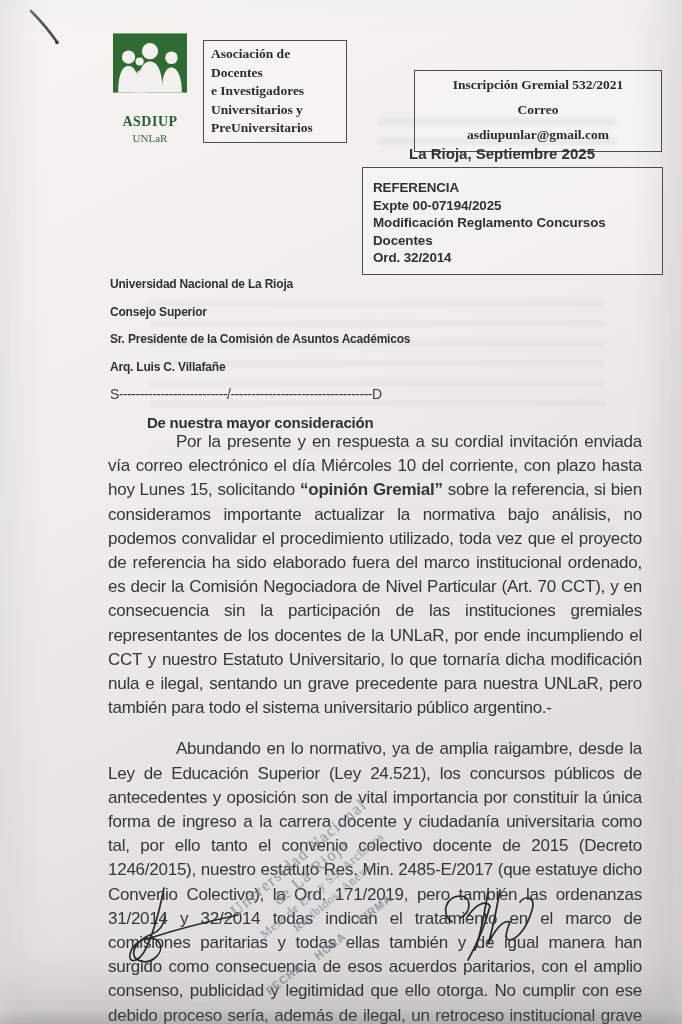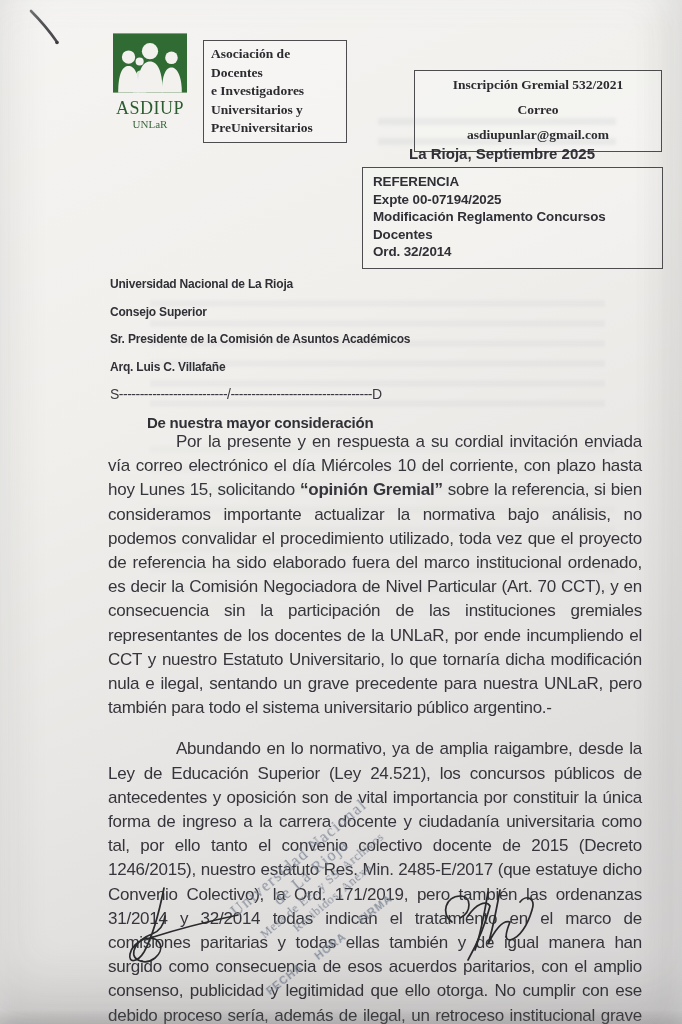--- a/index.html
+++ b/index.html
@@ -10,35 +10,35 @@
   }
   .page::after{
     content:"";position:absolute;inset:0;pointer-events:none;
     box-shadow:inset 0 -34px 50px rgba(60,58,60,.14), inset -18px 0 40px rgba(60,58,60,.05), inset 0 10px 24px rgba(255,255,255,.5);
   }
   .bottom-edge{position:absolute;left:0;right:0;bottom:0;height:14px;
     background:linear-gradient(180deg,rgba(90,88,90,0) 0%,rgba(90,88,90,.22) 100%);}
   
   .staple{position:absolute;left:24px;top:4px;}
   .logo{position:absolute;left:98px;top:33px;width:104px;text-align:center;}
-  .logo-acronym{font-family:"Liberation Serif",serif;font-weight:normal;font-size:18px;
-    color:#2d5c30;letter-spacing:.5px;line-height:20px;margin-top:1px;}
+  .logo-acronym{font-family:"Liberation Serif",serif;font-weight:bold;font-size:14px;
+    color:#2d5c30;letter-spacing:.5px;line-height:20px;margin-top:15px;}
   .logo-sub{font-family:"Liberation Serif",serif;font-size:11px;color:#3c663f;line-height:12px;}
   .org-box{position:absolute;left:203px;top:40px;width:128px;border:1.5px solid #4d4d50;
     padding:4px 7px;background:rgba(255,255,255,.25);}
   .org-box div{font-family:"Liberation Serif",serif;font-weight:bold;font-size:13.5px;line-height:18.5px;color:#2c2c30;}
   .reg-box{position:absolute;left:414px;top:38px;width:232px;border:1.5px solid #4d4d50;
     padding:6px 7px 8px;text-align:center;background:rgba(255,255,255,.25);margin-top:32px;}
   .reg-box div{font-family:"Liberation Serif",serif;font-weight:bold;font-size:13.5px;color:#2c2c30;}
   .reg-line2{margin-top:9px;} .reg-line3{margin-top:9px;}
   
   .dateline{position:absolute;top:145px;left:8px;right:87px;text-align:right;
     font-weight:bold;font-size:15px;color:#303036;}
   .ref-box{position:absolute;left:362px;top:167px;width:279px;border:1.5px solid #4d4d50;
-    padding:5px 10px 7px;background:rgba(255,255,255,.2);}
+    padding:11px 10px 7px;background:rgba(255,255,255,.2);}
   .ref-box div{font-weight:bold;font-size:13.4px;line-height:17.6px;color:#2f2f35;letter-spacing:-.1px;}
   
   .addressee{position:absolute;left:110px;top:271px;}
   .addr-line{font-weight:bold;font-size:12px;line-height:27.5px;letter-spacing:-.2px;color:#303036;}
   .addr-sep{font-size:14px;line-height:27.5px;letter-spacing:-.5px;color:#3a3a40;white-space:nowrap;}
   .salutation{font-weight:bold;font-size:15px;line-height:27.5px;letter-spacing:-.2px;color:#303036;text-align:center;}
   
   .body-text{position:absolute;left:108px;top:430px;width:534px;text-align:justify;}
   .body-text p{margin:0 0 17px;font-size:17px;line-height:24.2px;letter-spacing:-.25px;
     color:#35353b;text-indent:68px;}

